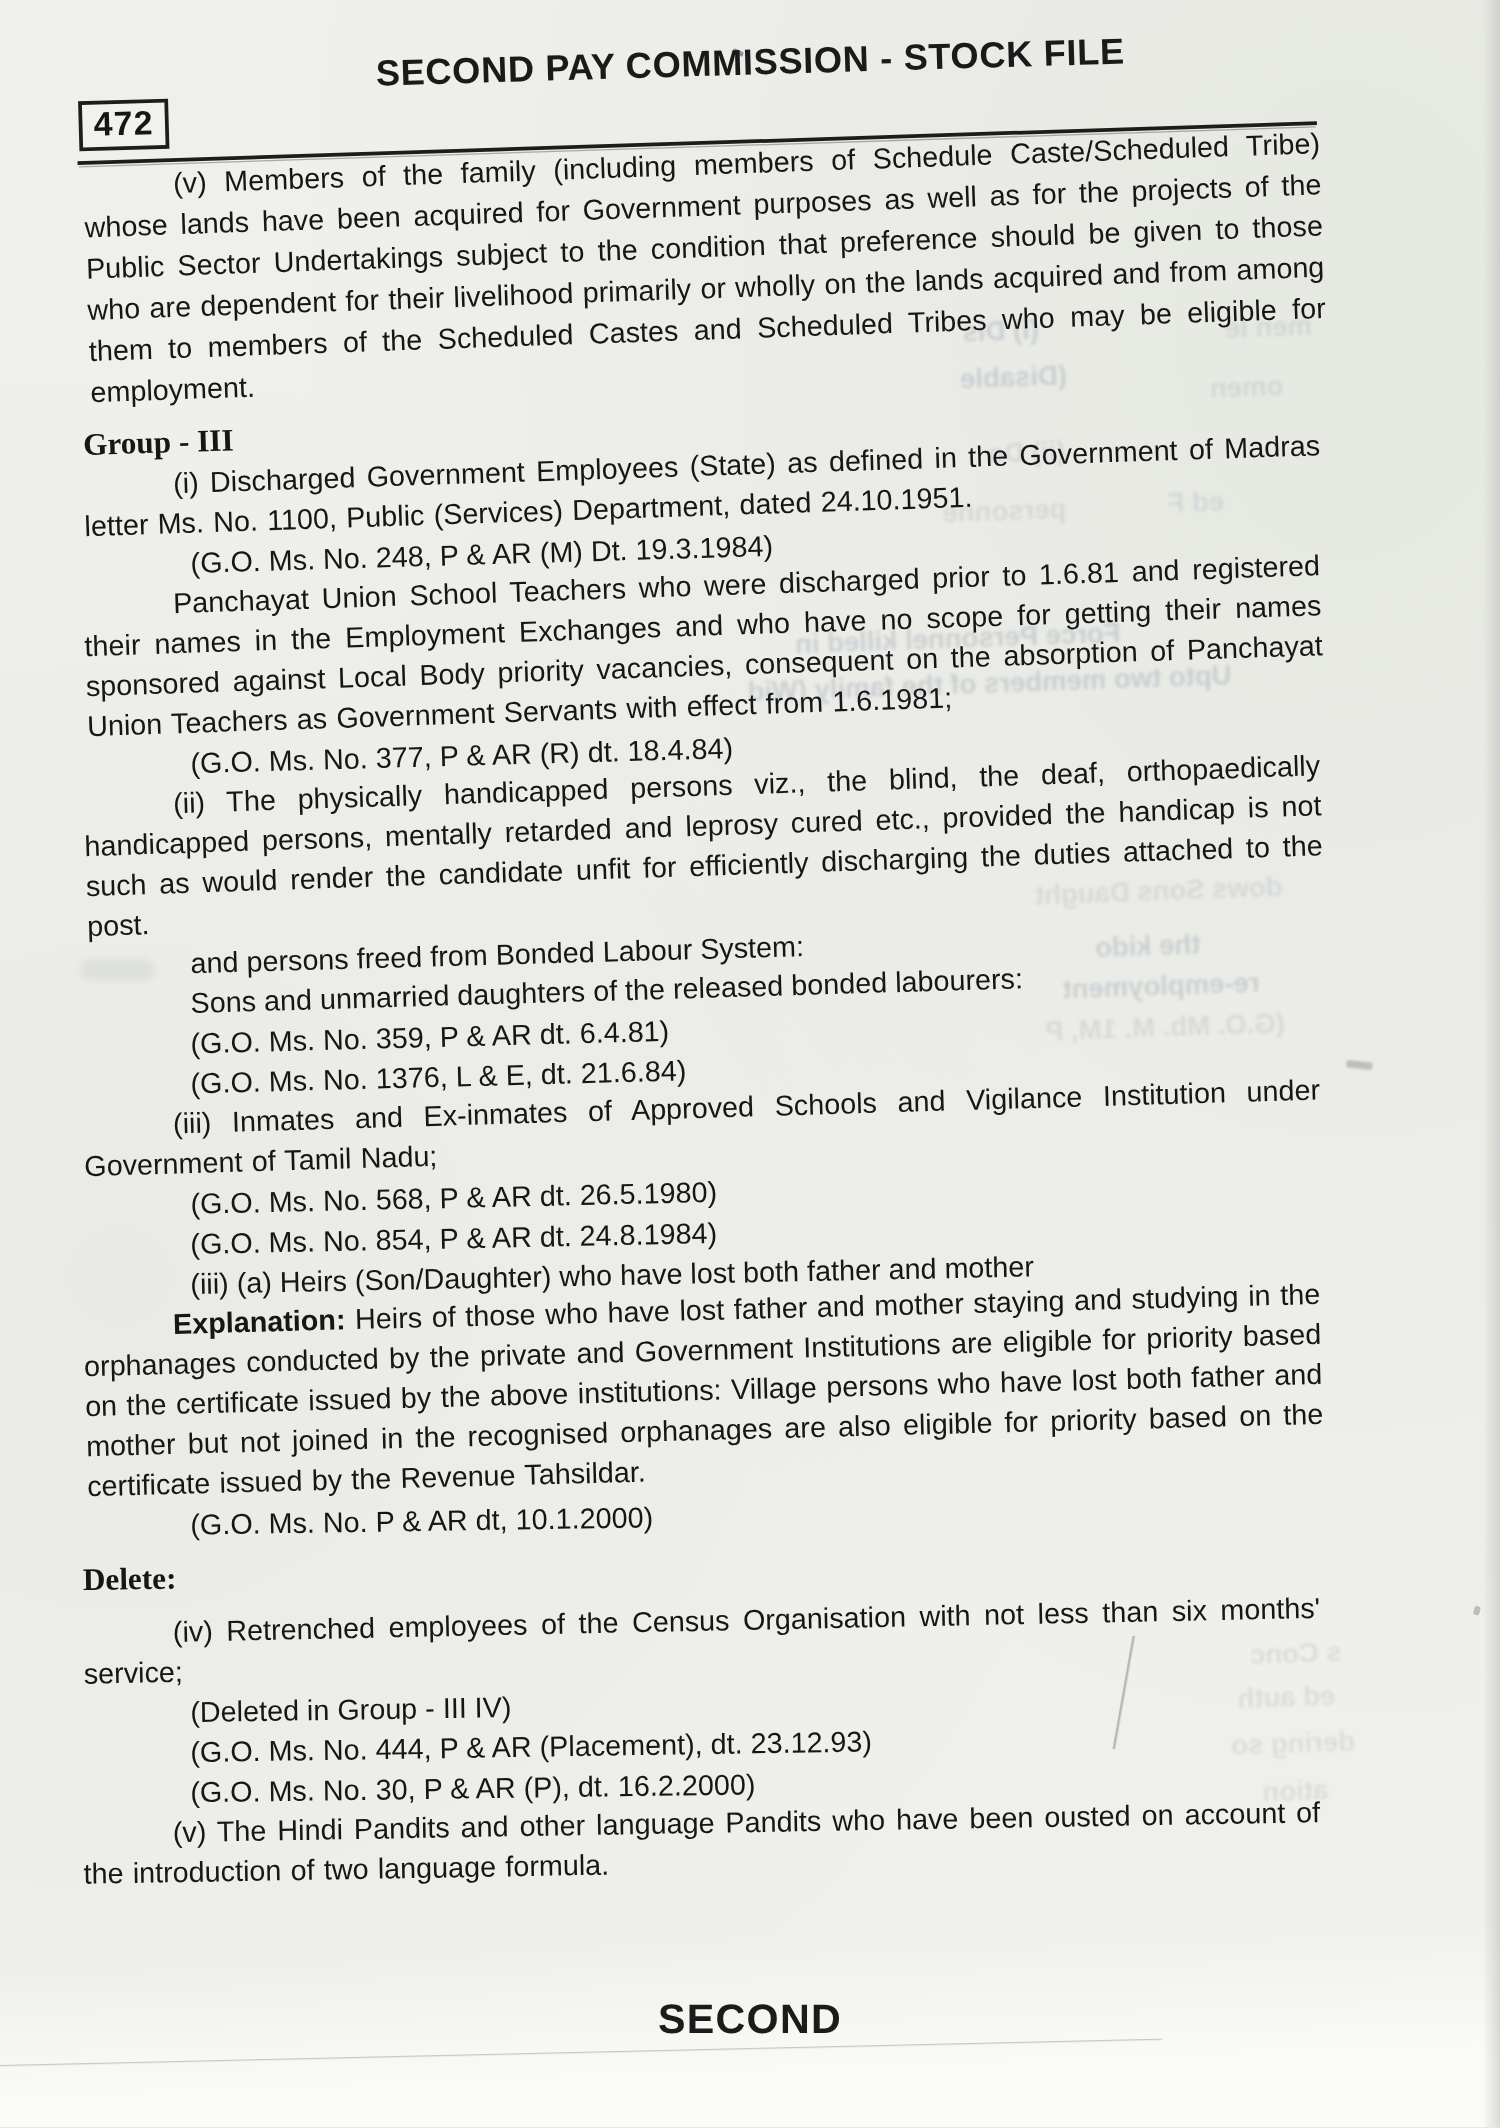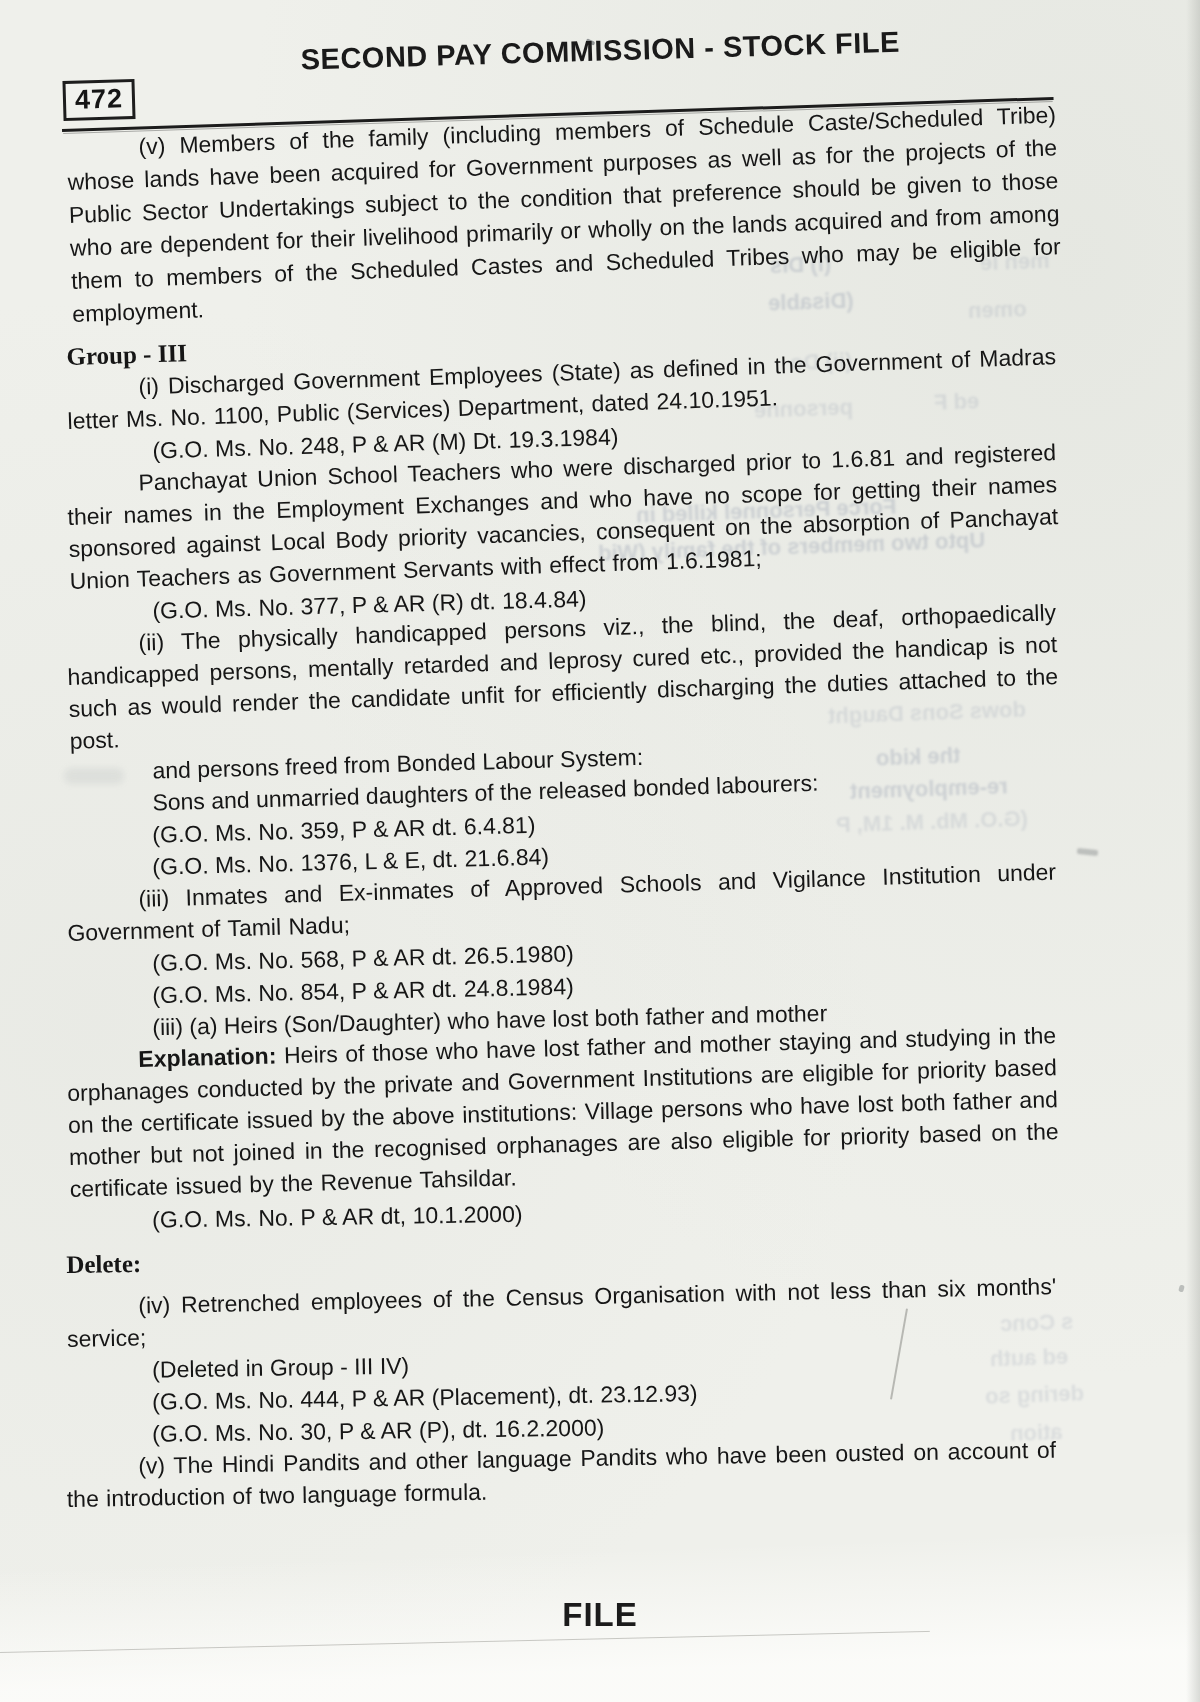--- a/index.html
+++ b/index.html
@@ -174,15 +174,15 @@
     <p class="go" style="transform:rotate(-0.9deg);">(Deleted in Group - III IV)</p>
 
     <p class="go" style="transform:rotate(-0.9deg);">(G.O. Ms. No. 444, P &amp; AR (Placement), dt. 23.12.93)</p>
 
     <p class="go" style="transform:rotate(-0.8deg);">(G.O. Ms. No. 30, P &amp; AR (P), dt. 16.2.2000)</p>
 
     <p class="p" style="transform:rotate(-1.0deg);">(v) The Hindi Pandits and other language Pandits who have been ousted on account of the introduction of two language formula.</p>
 
   </div>
 
-  <div class="footer">FILE</div>
+  <div class="footer">SECOND</div>
 
 </div>
 
 </body></html>

